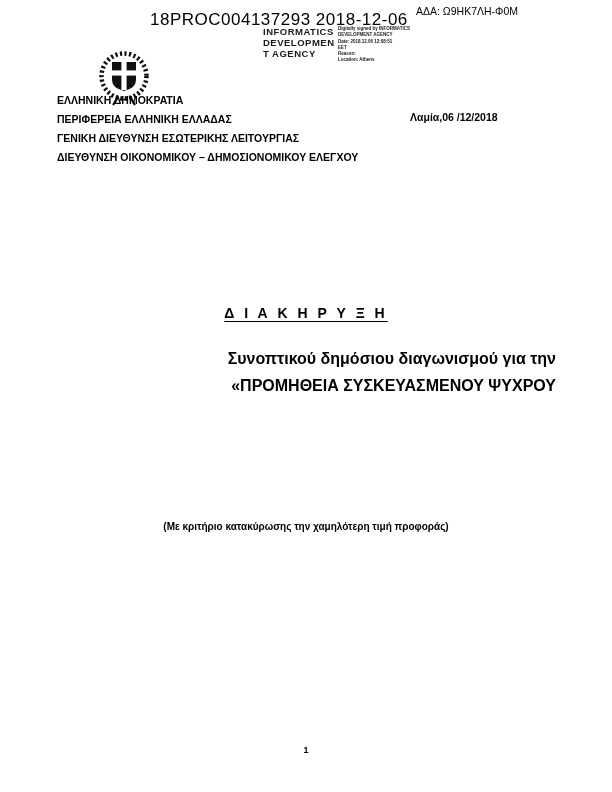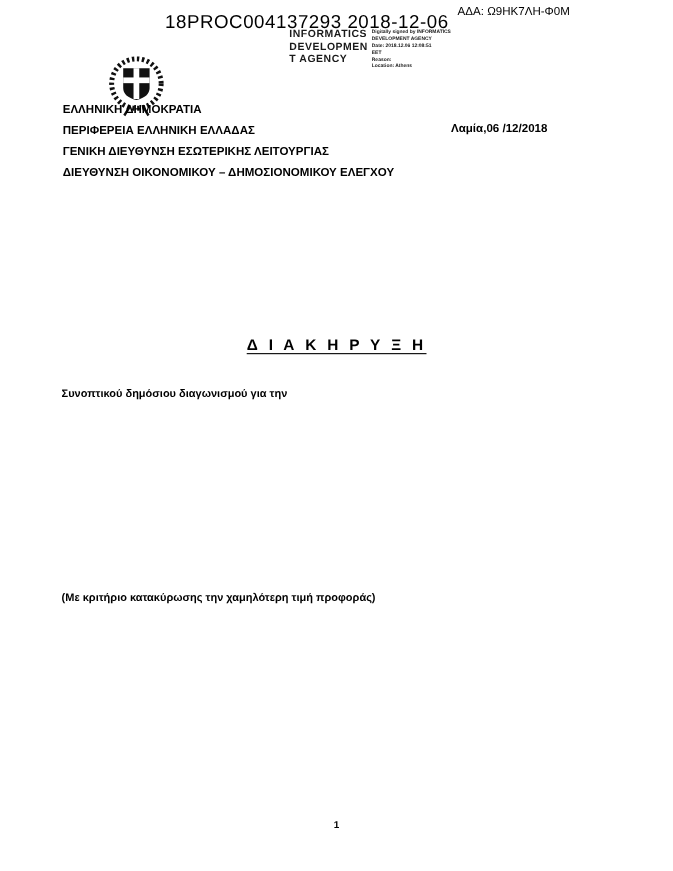--- a/index.html
+++ b/index.html
@@ -70,36 +70,36 @@
     font-size: 14px;
     font-weight: 700;
     letter-spacing: 3px;
     text-decoration: underline;
     text-underline-offset: 3px;
     margin-top: 12px;
   }
 
   .subject {
     top: 345px; left: 56px; width: 500px;
-    text-align: left;
-    font-size: 10px;
+    text-align: right;
+    font-size: 16px;
     font-weight: 700;
     line-height: 27px;
   }
 
   .budget {
     top: 478px; left: 56px; width: 500px;
     text-align: center;
     font-size: 13.5px;
     font-weight: 700;
   }
 
   .criterion {
-    top: 538px; left: 56px; width: 500px;
-    text-align: left;
+    top: 521px; left: 56px; width: 500px;
+    text-align: center;
     font-size: 10px;
     font-weight: 700;
   }
 
   .cpv {
     top: 559px; left: 56px; width: 500px;
     text-align: center;
     font-size: 11px;
     font-weight: 400;
   }
@@ -158,20 +158,21 @@
   </div>
 
   <div class="abs letterhead-right">
     <div>Λαμία,06 /12/2018</div>
   </div>
 
   <div class="abs doc-title">Δ Ι Α Κ Η Ρ Υ Ξ Η</div>
 
   <div class="abs subject">
     <div>Συνοπτικού δημόσιου διαγωνισμού για την</div>
+    <div>«ΠΡΟΜΗΘΕΙΑ ΣΥΣΚΕΥΑΣΜΕΝΟΥ ΨΥΧΡΟΥ</div>
   </div>
 
 
   <div class="abs criterion">(Με κριτήριο κατακύρωσης την χαμηλότερη τιμή προφοράς)</div>
 
 
   <div class="abs page-number">1</div>
 
 </div>
 

